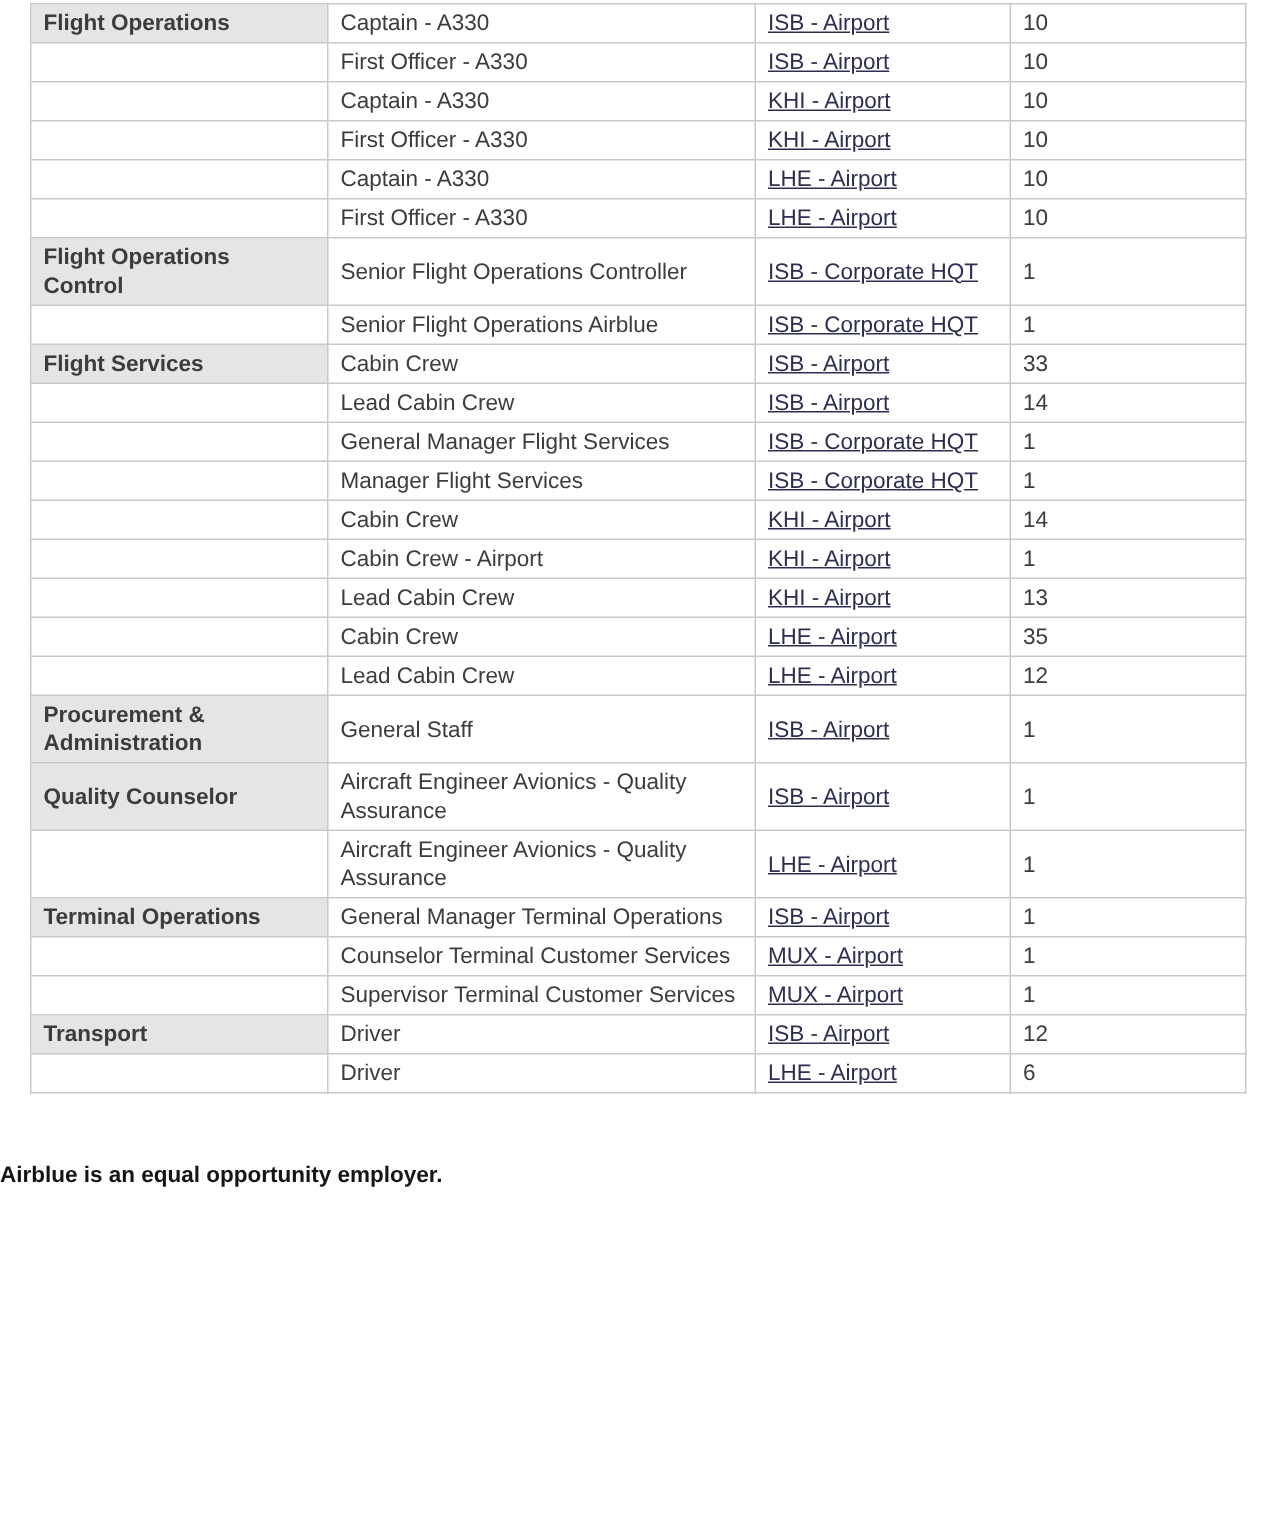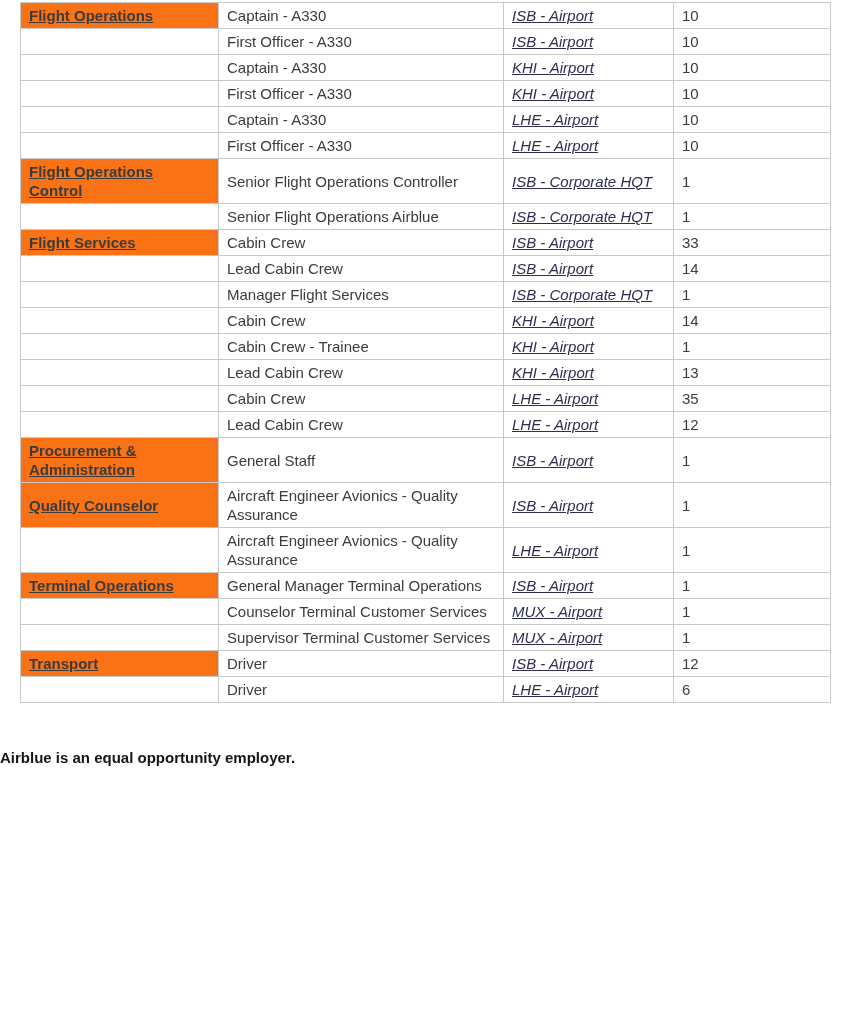--- a/index.html
+++ b/index.html
@@ -27,29 +27,27 @@
     color: #3c3c3c;
     vertical-align: middle;
     background: #ffffff;
     word-wrap: break-word;
   }
   td.dept {
     font-weight: bold;
     color: #1c1c1c;
   }
   td.dept.dept-filled {
-    background: #f97316;
-    text-decoration: underline;
+    background: #e5e5e5;
   }
   td.count {
   }
   a.loc {
     color: #2e2e52;
     text-decoration: underline;
-    font-style: italic;
   }
   .footer-note {
     margin-top: 46px;
     text-align: left;
     font-weight: bold;
     font-size: 15px;
     color: #151515;
   }
 </style>
 </head>
@@ -119,33 +117,39 @@
     <td class="count">33</td>
   </tr>
         <tr>
     <td class="dept"></td>
     <td class="pos">Lead Cabin Crew</td>
     <td class="loccell"><a class="loc" href="#">ISB - Airport</a></td>
     <td class="count">14</td>
   </tr>
         <tr>
     <td class="dept"></td>
+    <td class="pos">General Manager Flight Services</td>
+    <td class="loccell"><a class="loc" href="#">ISB - Corporate HQT</a></td>
+    <td class="count">1</td>
+  </tr>
+        <tr>
+    <td class="dept"></td>
     <td class="pos">Manager Flight Services</td>
     <td class="loccell"><a class="loc" href="#">ISB - Corporate HQT</a></td>
     <td class="count">1</td>
   </tr>
         <tr>
     <td class="dept"></td>
     <td class="pos">Cabin Crew</td>
     <td class="loccell"><a class="loc" href="#">KHI - Airport</a></td>
     <td class="count">14</td>
   </tr>
         <tr>
     <td class="dept"></td>
-    <td class="pos">Cabin Crew - Trainee</td>
+    <td class="pos">Cabin Crew - Airport</td>
     <td class="loccell"><a class="loc" href="#">KHI - Airport</a></td>
     <td class="count">1</td>
   </tr>
         <tr>
     <td class="dept"></td>
     <td class="pos">Lead Cabin Crew</td>
     <td class="loccell"><a class="loc" href="#">KHI - Airport</a></td>
     <td class="count">13</td>
   </tr>
         <tr>

